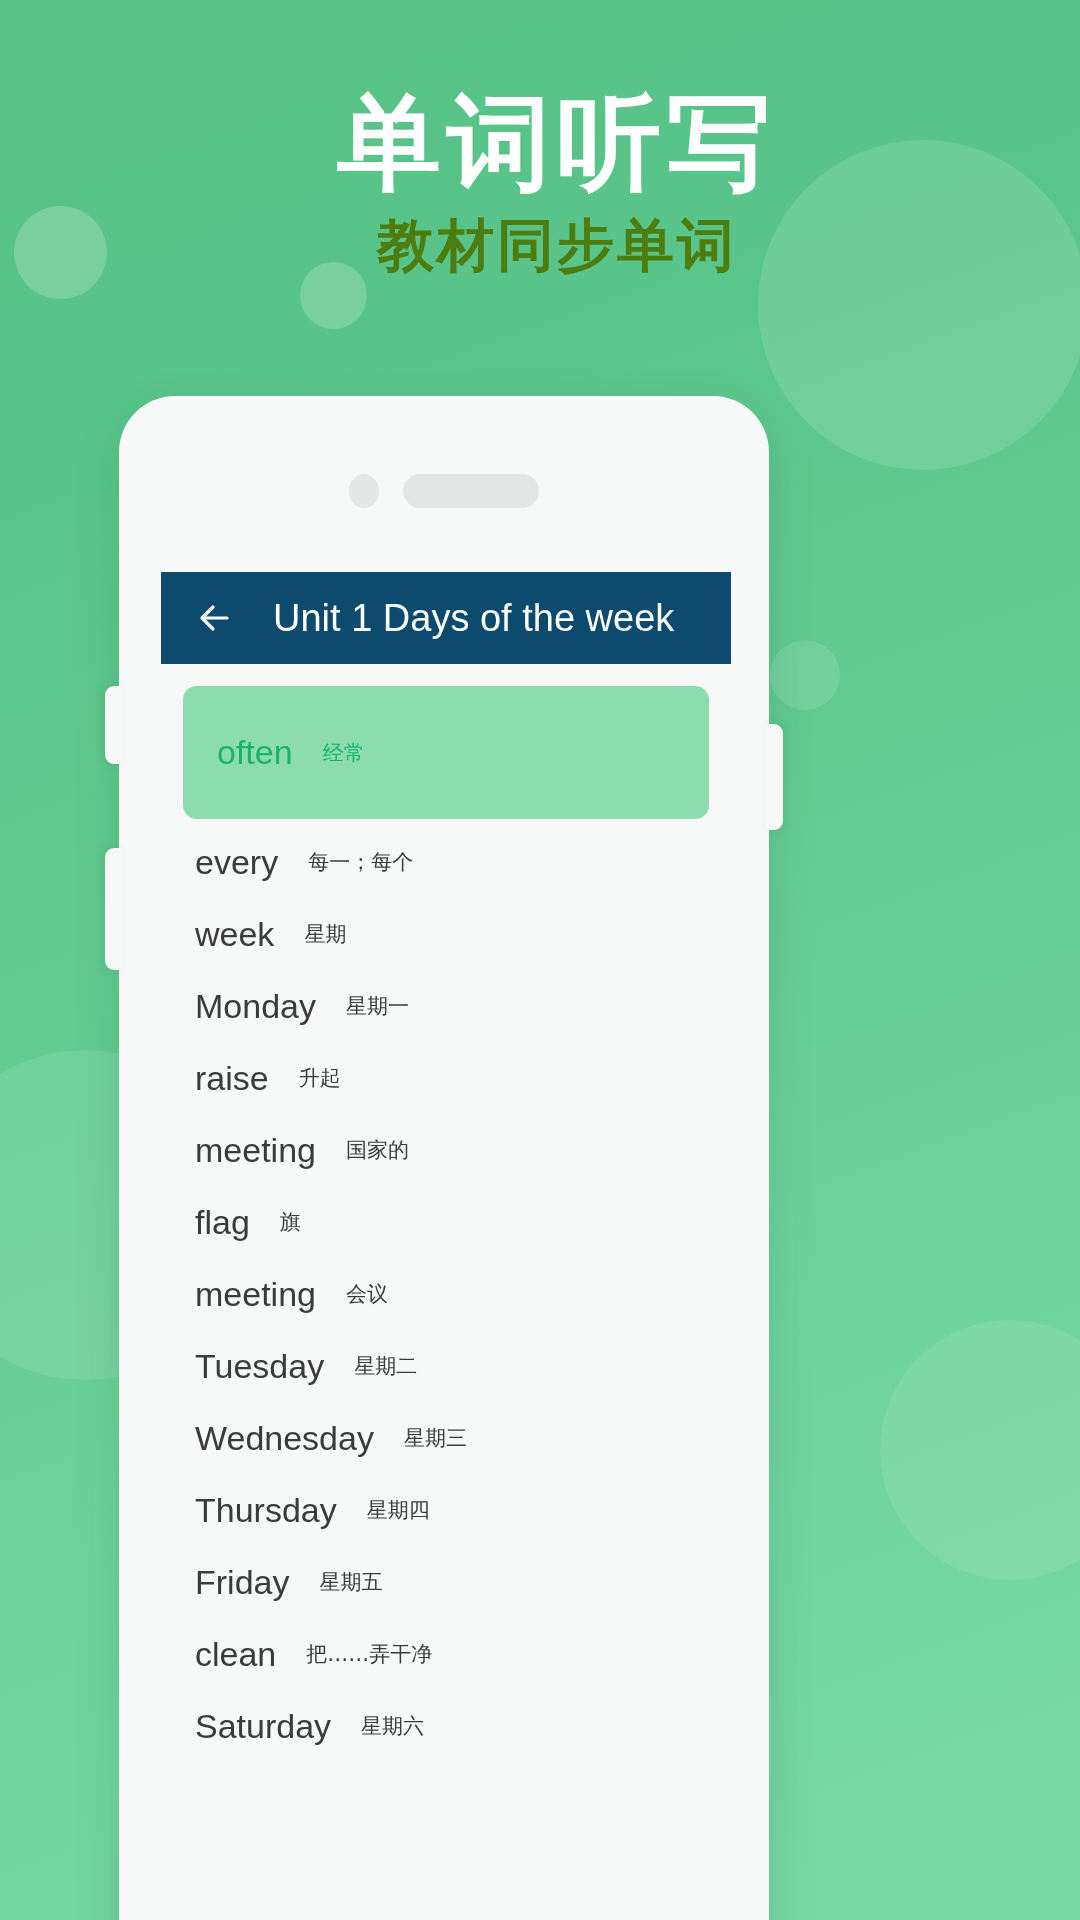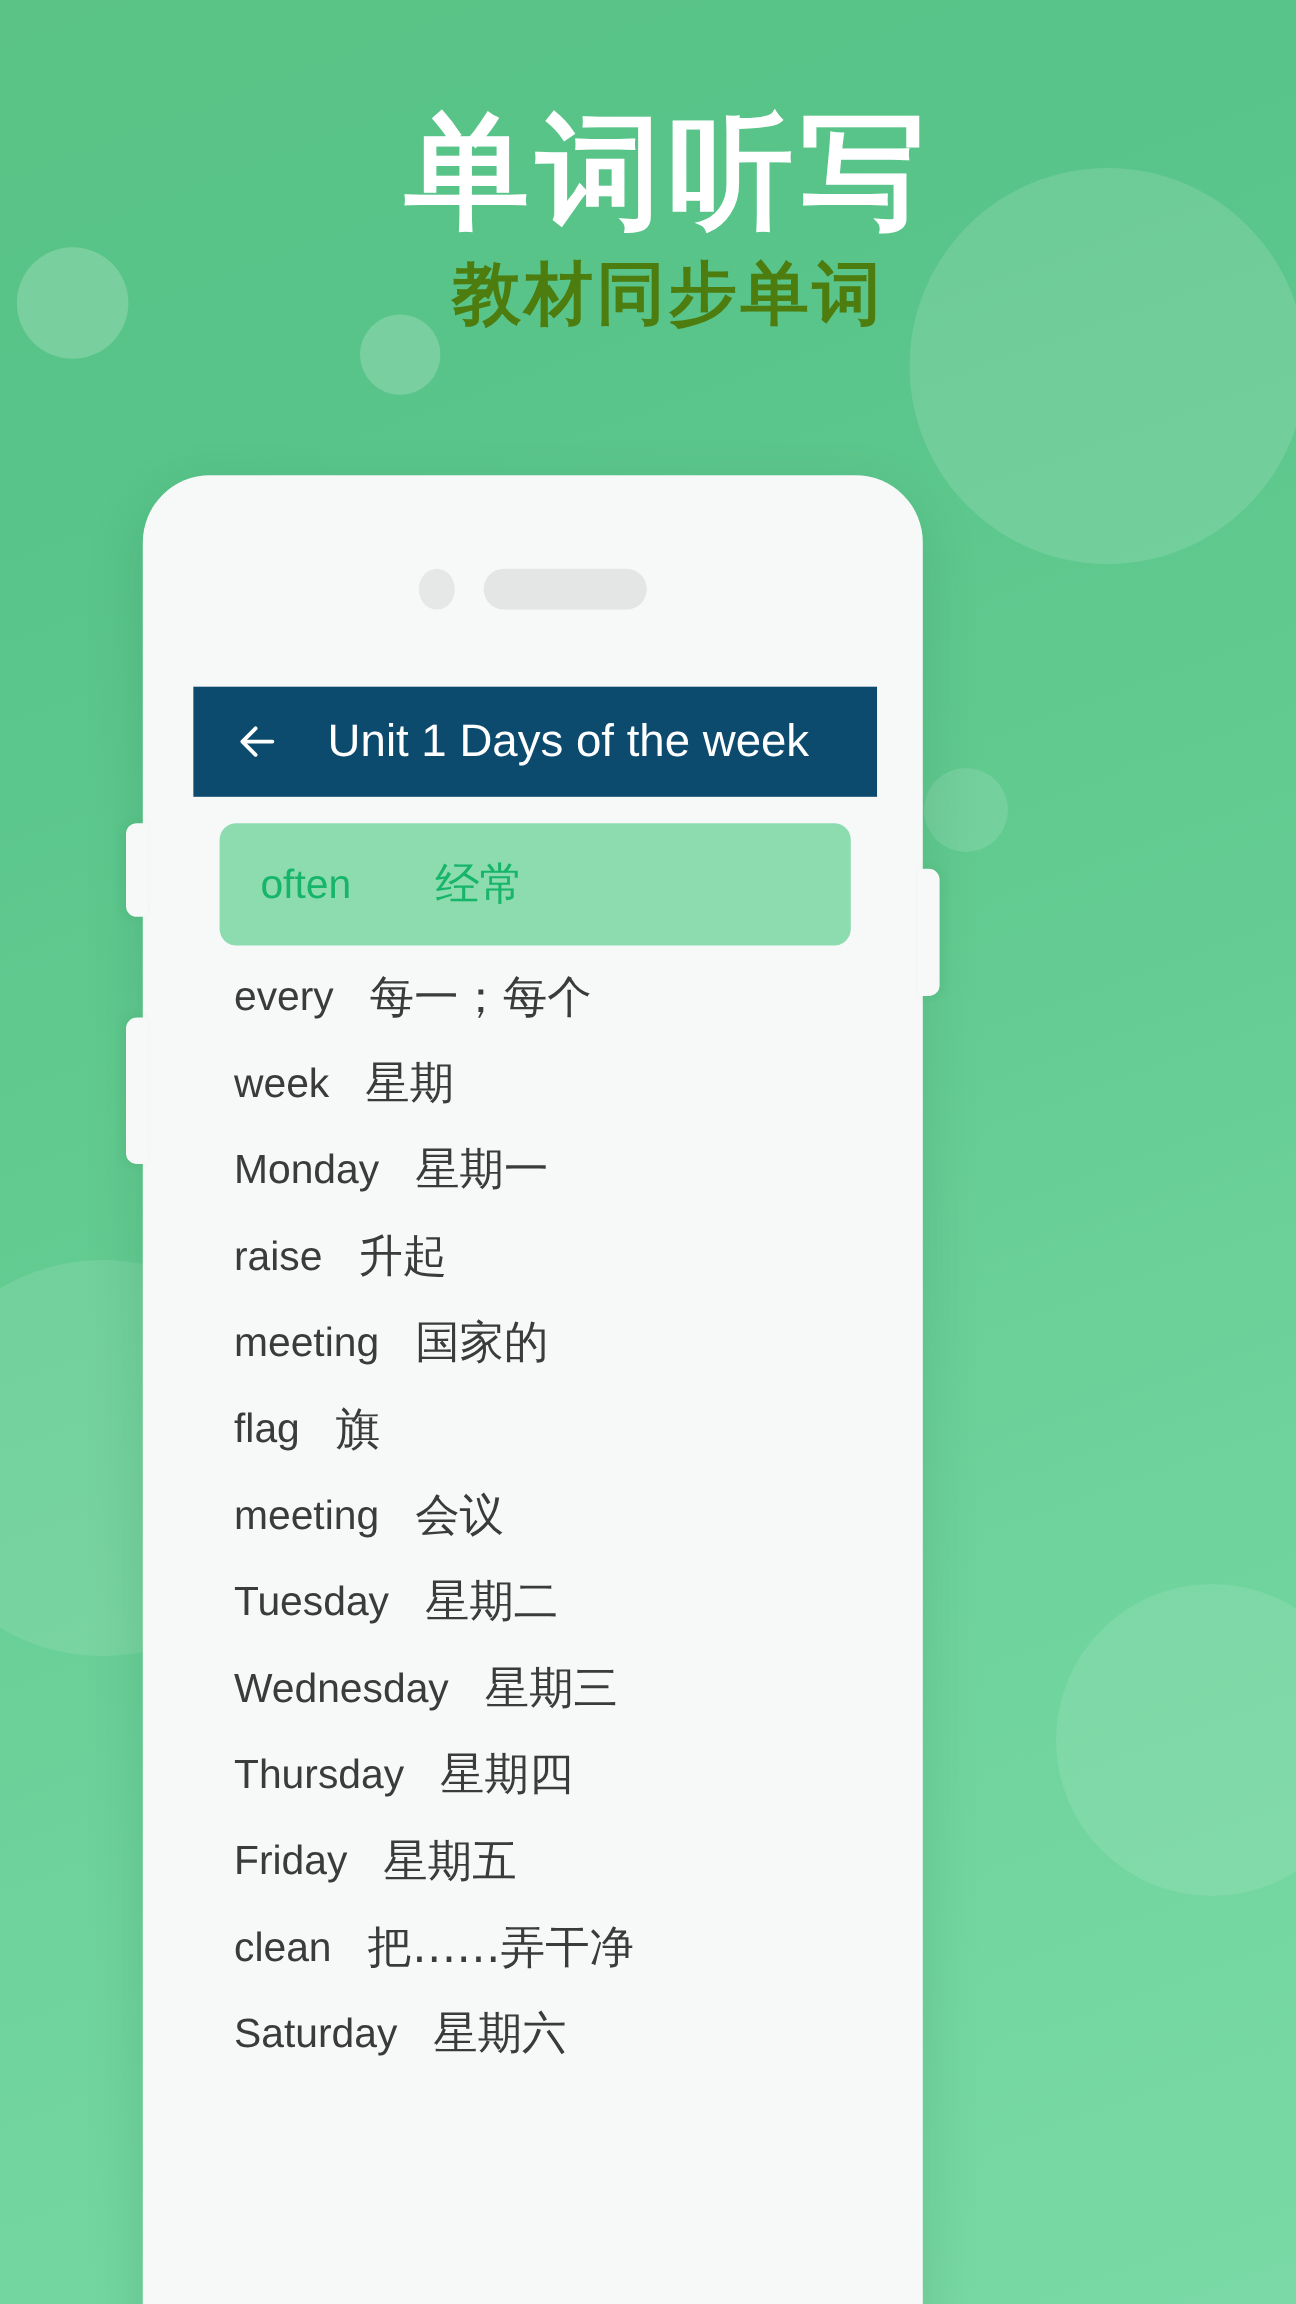--- a/index.html
+++ b/index.html
@@ -96,31 +96,30 @@
     display:flex; align-items:center;
     padding:0 34px;
     height:58px;
     margin-bottom:14px;
   }
   .word-row .en {
     font-size:34px; color:#3b3b3b; font-weight:400;
     white-space:nowrap;
   }
   .word-row .zh {
-    font-size:37px; color:#3b3b3b; font-weight:400;
+    font-size:21px; color:#3b3b3b; font-weight:400;
     margin-left:30px; white-space:nowrap;
     font-family:"DejaVu Sans","Liberation Sans",sans-serif;
   }
   .word-row.active {
     background:#8ddcb0;
     border-radius:14px;
     margin:0 22px 14px 22px;
     padding:0 34px;
-    height:102px;
-    gap:40px;
+    height:133px;
   }
   .word-row.active .en { color:#17b56c; }
   .word-row.active .zh { color:#17b56c; }
 </style>
 </head>
 <body>
 
 <div class="bg-circles">
   <div class="circ circ-a"></div>
   <div class="circ circ-b"></div>

